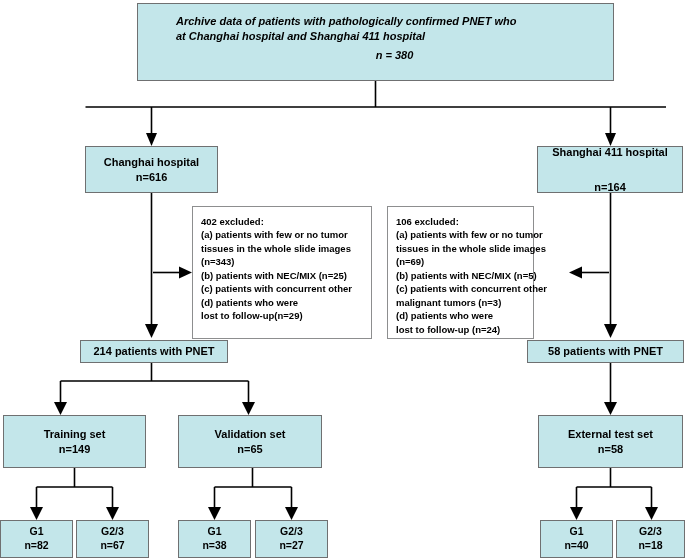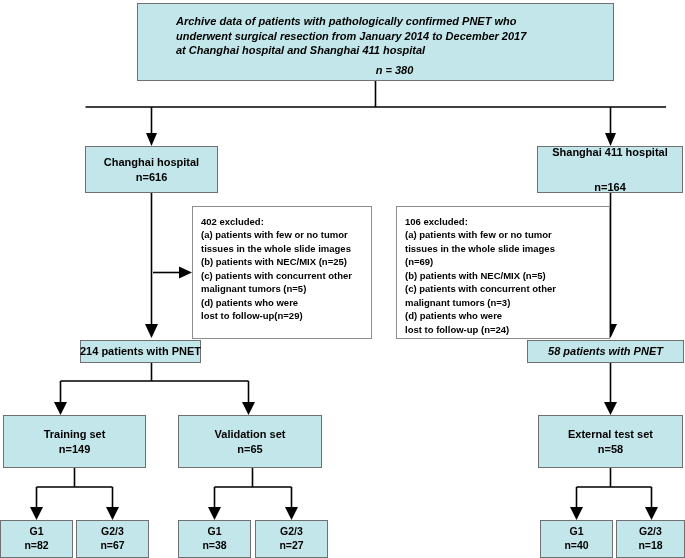--- a/index.html
+++ b/index.html
@@ -112,63 +112,62 @@
     <polygon class="ahead" points="291.5,520 285,507 298,507"></polygon>
 
     <path class="w" d="M 610.5 468 L 610.5 487 M 576.5 487 L 651.5 487 M 576.5 487 L 576.5 509"></path>
     <polygon class="ahead" points="576.5,520 570,507 583,507"></polygon>
     <path class="w" d="M 651.5 487 L 651.5 509"></path>
     <polygon class="ahead" points="651.5,520 645,507 658,507"></polygon>
   </svg>
 
   <div class="box topbox" style="left:137px; top:3px; width:477px; height:78px; font-size:11px;">
     <span class="ln">Archive data of patients with pathologically confirmed PNET who</span>
-    <span class="ln">underwent surgical resection from January 2014 to December 2017</span>
     <span class="ln">at Changhai hospital and Shanghai 411 hospital</span>
     <span class="ln ctr">n = 380</span>
   </div>
 
   <div class="box" style="left:85px; top:146px; width:133px; height:47px; font-size:11px;">
     <span class="ln">Changhai hospital</span>
     <span class="ln">n=616</span>
   </div>
 
   <div class="box" style="left:537px; top:146px; width:146px; height:47px; font-size:11px;gap:20px;">
     <span class="ln">Shanghai 411 hospital</span>
     <span class="ln">n=164</span>
   </div>
 
   <div class="excl" style="left:192px; top:206px; width:180px; height:133px;">
     <span class="ln">402 excluded:</span>
     <span class="ln">(a) patients with few or no tumor</span>
     <span class="ln">tissues in the whole slide images</span>
+    <span class="ln">(n=343)</span>
     <span class="ln">(b) patients with NEC/MIX (n=25)</span>
     <span class="ln">(c) patients with concurrent other</span>
-    <span class="ln">malignant tumors (n=5)</span>
     <span class="ln">(d) patients who were</span>
     <span class="ln">lost to follow-up(n=29)</span>
   </div>
 
-  <div class="excl" style="left:396px; top:206px; width:214px; height:133px;">
+  <div class="excl" style="left:387px; top:206px; width:147px; height:133px;">
     <span class="ln">106 excluded:</span>
     <span class="ln">(a) patients with few or no tumor</span>
     <span class="ln">tissues in the whole slide images</span>
     <span class="ln">(n=69)</span>
     <span class="ln">(b) patients with NEC/MIX (n=5)</span>
     <span class="ln">(c) patients with concurrent other</span>
     <span class="ln">malignant tumors  (n=3)</span>
     <span class="ln">(d) patients who were</span>
     <span class="ln">lost to follow-up (n=24)</span>
   </div>
 
-  <div class="box" style="left:80px; top:340px; width:121px; height:23px; font-size:11px;">
+  <div class="box" style="left:80px; top:340px; width:148px; height:23px; font-size:11px;">
     <span class="ln">214 patients with PNET</span>
   </div>
 
-  <div class="box" style="left:527px; top:340px; width:157px; height:23px; font-size:11px;font-style:italic;">
+  <div class="box" style="left:527px; top:340px; width:157px; height:23px; font-size:11px;">
     <span class="ln">58 patients with PNET</span>
   </div>
 
   <div class="box" style="left:3px; top:415px; width:143px; height:53px; font-size:11px;">
     <span class="ln">Training set</span>
     <span class="ln">n=149</span>
   </div>
 
   <div class="box" style="left:178px; top:415px; width:144px; height:53px; font-size:11px;">
     <span class="ln">Validation set</span>

